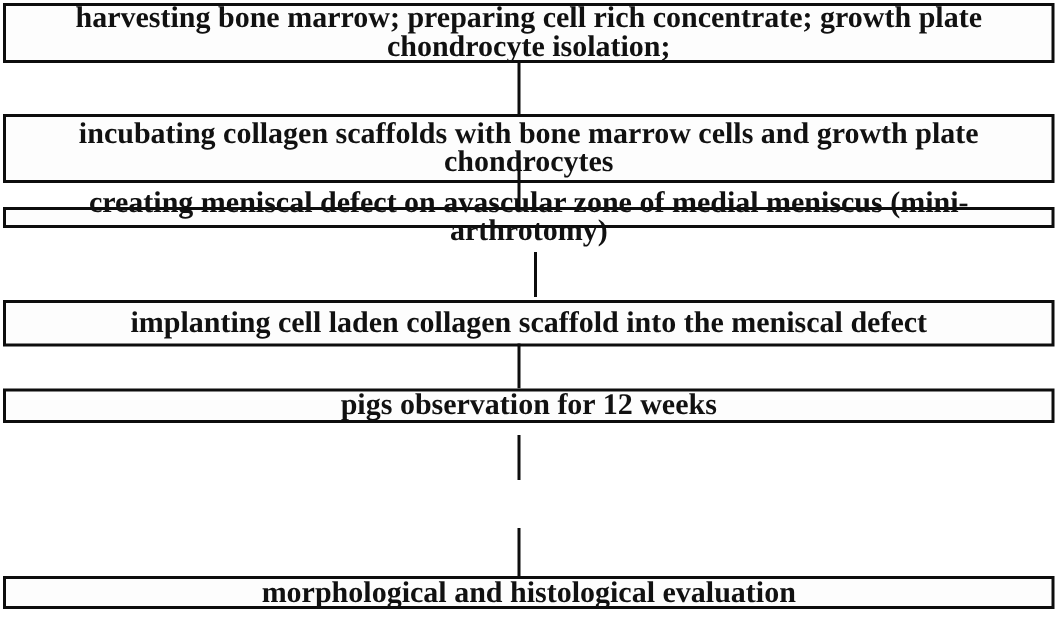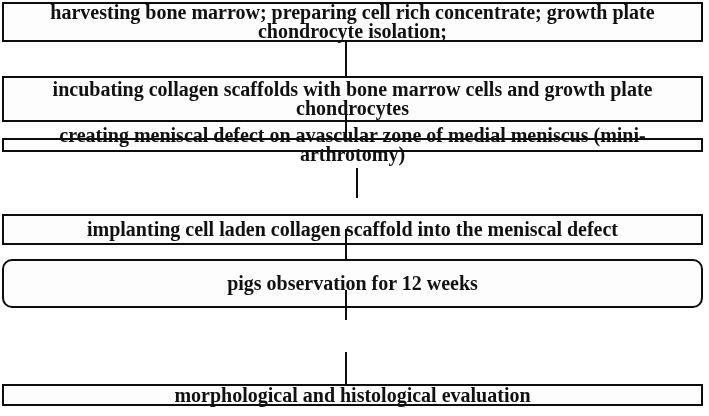--- a/index.html
+++ b/index.html
@@ -42,23 +42,23 @@
     background: #0d0d0d;
   }
   
   .b1 { top: 2px;   height: 40px; }
   .b1 .label { max-width: 648px; }
   .c1 { top: 42px;  height: 34px; }
   .b2 { top: 76px;  height: 46px; }
   .c2 { top: 107px; height: 31px; }
   .b3 { top: 138px; height: 14px; }
   .c3 { top: 168px; height: 30px; left: 356px; }
-  .b4 { top: 214px; height: 31px; justify-content: center; }
+  .b4 { top: 200px; height: 31px; justify-content: center; }
   .c4 { top: 229px; height: 30px; }
-  .b5 { top: 259px; height: 49px; border-radius: 10px; }
+  .b5 { top: 259px; height: 23px; }
   .c5 { top: 290px; height: 30px; }
   .b6 { top: 320px; height: 32px; }
   .c6 { top: 352px; height: 32px; }
   .b7 { top: 384px; height: 22px; }
 </style>
 </head>
 <body>
 
 <div class="canvas">
 

